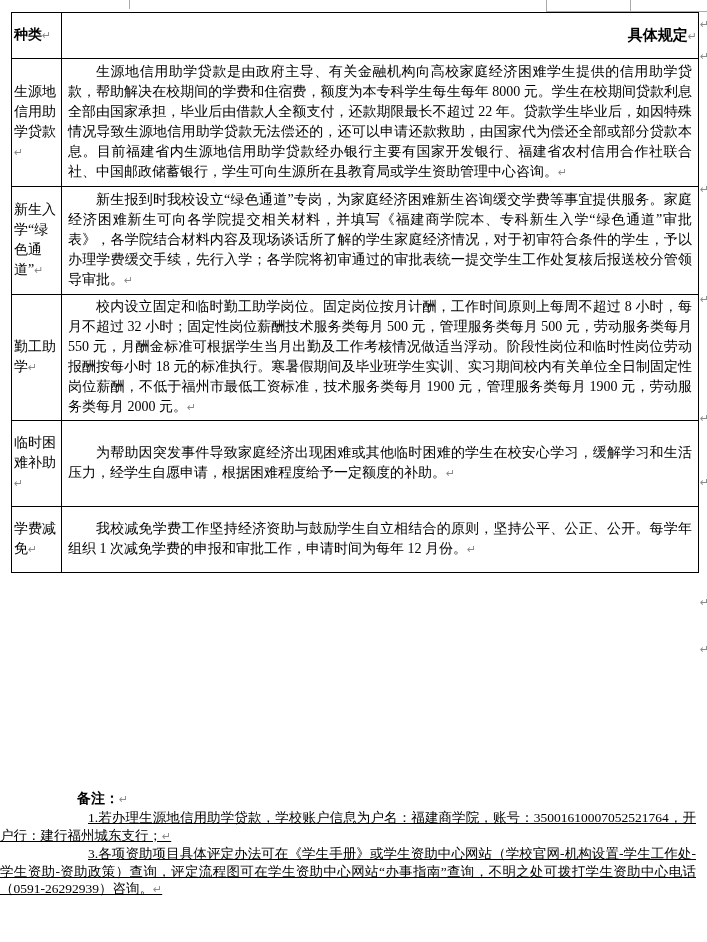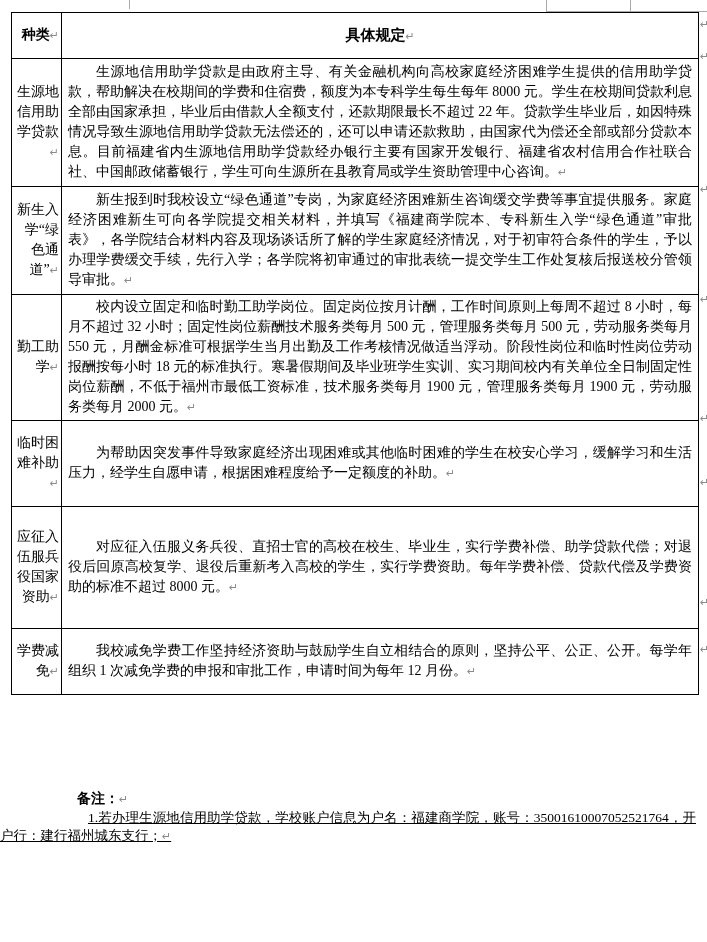--- a/index.html
+++ b/index.html
@@ -6,28 +6,28 @@
   body{
     width:707px;height:942px;position:relative;overflow:hidden;
     font-family:"Liberation Serif","DejaVu Serif",serif;color:#000;
   }
   .doc-table{
     border-collapse:collapse;table-layout:fixed;
     position:absolute;left:11px;top:12px;width:688px;
   }
   .doc-table td,.doc-table th{border:1px solid #000;vertical-align:middle;overflow:hidden;}
   th.c1,td.c1{
-    width:45px;text-align:right;padding:12px 2px;
+    width:45px;text-align:left;padding:12px 2px;
     font-size:14px;line-height:20px;word-break:break-all;
   }
   td.c2{
     padding:2px 6px;font-size:14px;line-height:20px;
     text-align:justify;text-indent:2em;word-break:break-all;
   }
-  th{font-size:15px;font-weight:bold;text-align:center;text-indent:0;}
+  th{font-size:15px;font-weight:bold;text-align:right;text-indent:0;}
   .pm{
     color:#8a8a8a;font-size:11px;font-weight:normal;
     font-family:"DejaVu Sans",sans-serif;text-indent:0;
   }
   .notes{position:absolute;left:0;top:789px;width:696px;}
   .notes-title{margin-left:77px;font-weight:bold;font-size:14px;line-height:19px;}
   .note{
     margin:0;font-size:13.5px;line-height:17.5px;
     text-align:justify;text-indent:88px;word-break:break-all;text-decoration:underline;
   }
@@ -68,24 +68,20 @@
   <tr style="height:124px">
     <td class="c1"><span>勤工助学</span><span class="pm">↵</span></td>
     <td class="c2"><span>校内设立固定和临时勤工助学岗位。固定岗位按月计酬，工作时间原则上每周不超过 8 小时，每月不超过 32 小时；固定性岗位薪酬技术服务类每月 500 元，管理服务类每月 500 元，劳动服务类每月 550 元，月酬金标准可根据学生当月出勤及工作考核情况做适当浮动。阶段性岗位和临时性岗位劳动报酬按每小时 18 元的标准执行。寒暑假期间及毕业班学生实训、实习期间校内有关单位全日制固定性岗位薪酬，不低于福州市最低工资标准，技术服务类每月 1900 元，管理服务类每月 1900 元，劳动服务类每月 2000 元。</span><span class="pm">↵</span></td>
   </tr>
 
   <tr style="height:64px">
     <td class="c1"><span>临时困难补助</span><span class="pm">↵</span></td>
     <td class="c2"><span>为帮助因突发事件导致家庭经济出现困难或其他临时困难的学生在校安心学习，缓解学习和生活压力，经学生自愿申请，根据困难程度给予一定额度的补助。</span><span class="pm">↵</span></td>
   </tr>
 
-  <tr style="height:122px">
-    <td class="c1"><span>应征入伍服兵役国家资助</span><span class="pm">↵</span></td>
-    <td class="c2"><span>对应征入伍服义务兵役、直招士官的高校在校生、毕业生，实行学费补偿、助学贷款代偿；对退役后回原高校复学、退役后重新考入高校的学生，实行学费资助。每年学费补偿、贷款代偿及学费资助的标准不超过 8000 元。</span><span class="pm">↵</span></td>
-  </tr>
 
   <tr style="height:46px">
     <td class="c1"><span>学费减免</span><span class="pm">↵</span></td>
     <td class="c2"><span>我校减免学费工作坚持经济资助与鼓励学生自立相结合的原则，坚持公平、公正、公开。每学年组织 1 次减免学费的申报和审批工作，申请时间为每年 12 月份。</span><span class="pm">↵</span></td>
   </tr>
 
 </tbody>
   </table>
 
 <div class="row-marks">
@@ -95,13 +91,14 @@
   <span style="top:293px">↵</span>
   <span style="top:412px">↵</span>
   <span style="top:476px">↵</span>
   <span style="top:596px">↵</span>
   <span style="top:643px">↵</span>
 </div>
 
 <div class="notes">
   <div class="notes-title"><span>备注：</span><span class="pm">↵</span></div>
   <p class="note"><span>1.若办理生源地信用助学贷款，学校账户信息为户名：福建商学院，账号：35001610007052521764，开户行：建行福州城东支行；</span><span class="pm">↵</span></p>
+  <p class="note"><span>3.各项资助项目具体评定办法可在《学生手册》或学生资助中心网站（学校官网-机构设置-学生工作处-学生资助-资助政策）查询，评定流程图可在学生资助中心网站“办事指南”查询，不明之处可拨打学生资助中心电话（0591-26292939）咨询。</span><span class="pm">↵</span></p>
 </div>
 
 </body></html>

